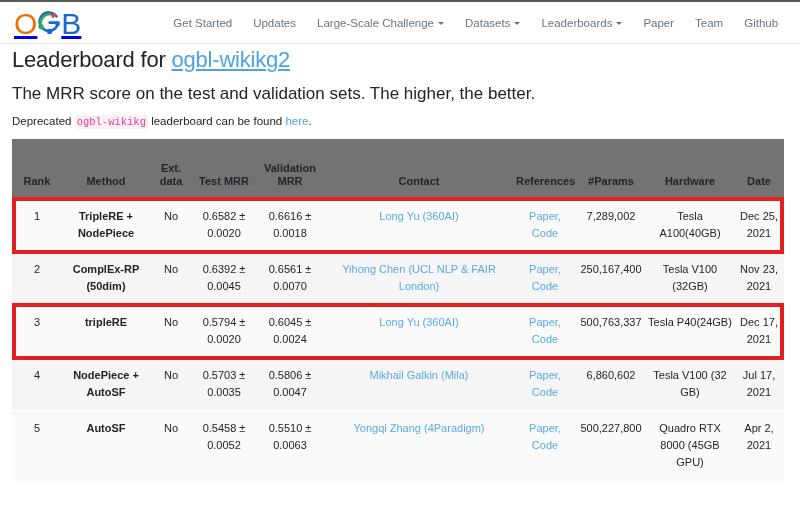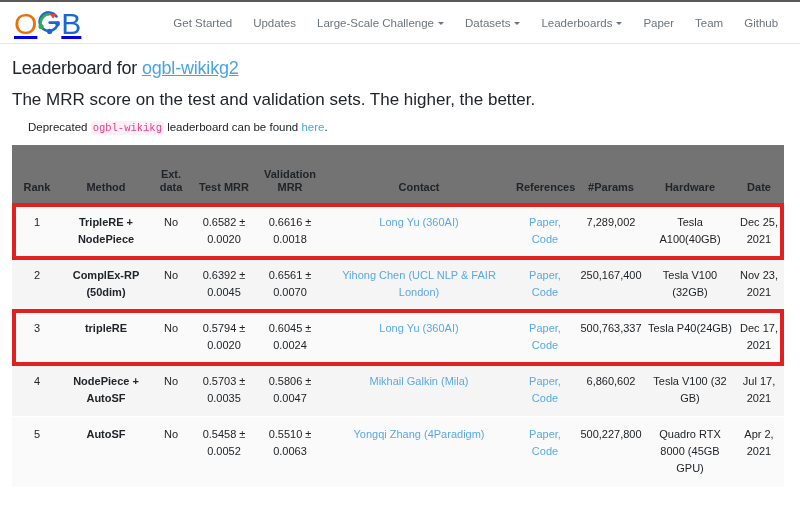--- a/index.html
+++ b/index.html
@@ -77,23 +77,23 @@
     border-right: 3.2px solid transparent;
     border-top: 3.8px solid #6c757d;
     position: relative;
     top: 1px;
   }
 
   
   .content { padding: 0 12px; }
 
   h1.page-title {
-    font-size: 18px;
+    font-size: 22px;
     font-weight: 400;
-    margin: 14px 0 0 0;
+    margin: 3px 0 0 0;
     color: #212529;
     letter-spacing: -0.2px;
   }
   h1.page-title .ds-name { color: #4ba3e3; }
 
   p.subtitle {
     font-size: 17px;
     margin: 11px 0 0 0;
     color: #212529;
     font-weight: 400;
@@ -101,21 +101,21 @@
 
   h2.package {
     font-size: 20px;
     font-weight: 400;
     margin: 13px 0 0 0;
     color: #212529;
   }
 
   p.deprecated {
     font-size: 11.5px;
-    margin: 11px 0 0 16px;
+    margin: 11px 0 0 0;
     color: #212529;
   }
   p.deprecated code {
     font-family: "Liberation Mono", monospace;
     font-size: 10.5px;
     color: #e83e8c;
     background: #fdf0f5;
     padding: 1px 2px;
     border-radius: 2px;
   }

